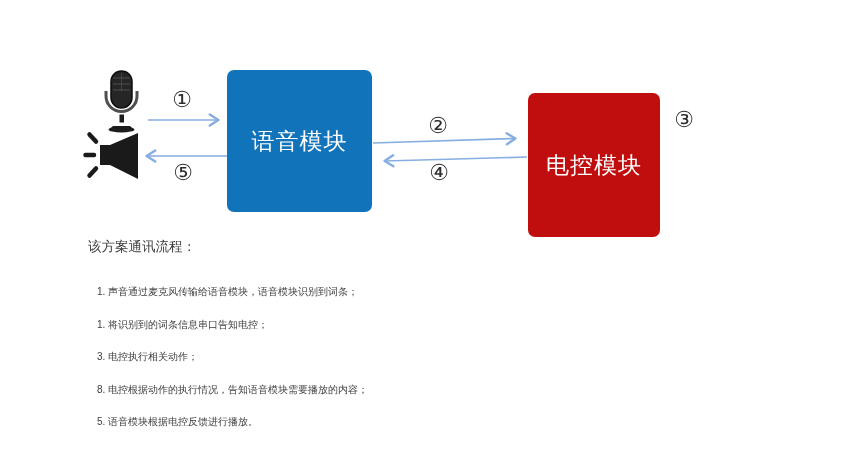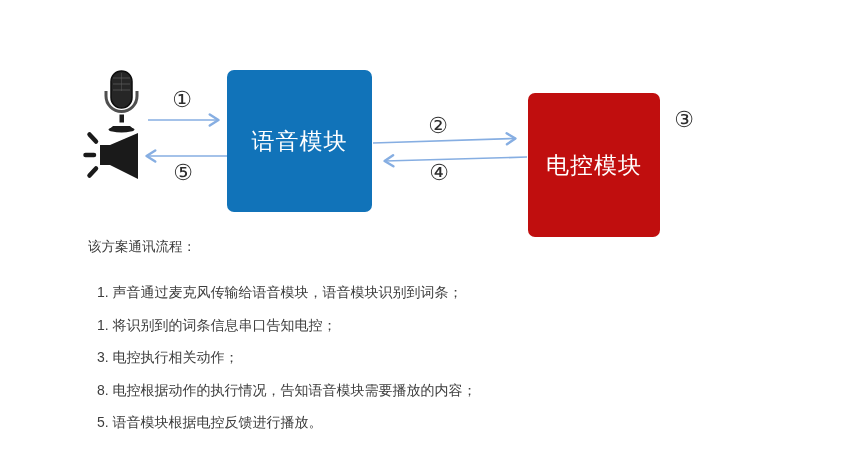--- a/index.html
+++ b/index.html
@@ -58,21 +58,21 @@
     color: #3d3d3d;
     margin-left: 13px;
   }
   .flow-steps {
     position: absolute;
     left: 97px;
     top: 276px;
     margin: 0;
     padding: 0;
     list-style: none;
-    font-size: 14px;
+    font-size: 10px;
     color: #3d3d3d;
   }
   .flow-steps li { line-height: 32.5px; white-space: nowrap; }
 </style>
 </head>
 <body>
 
 <div class="canvas">
 
   <svg class="arrows-layer" viewBox="0 0 842 230" xmlns="http://www.w3.org/2000/svg">

